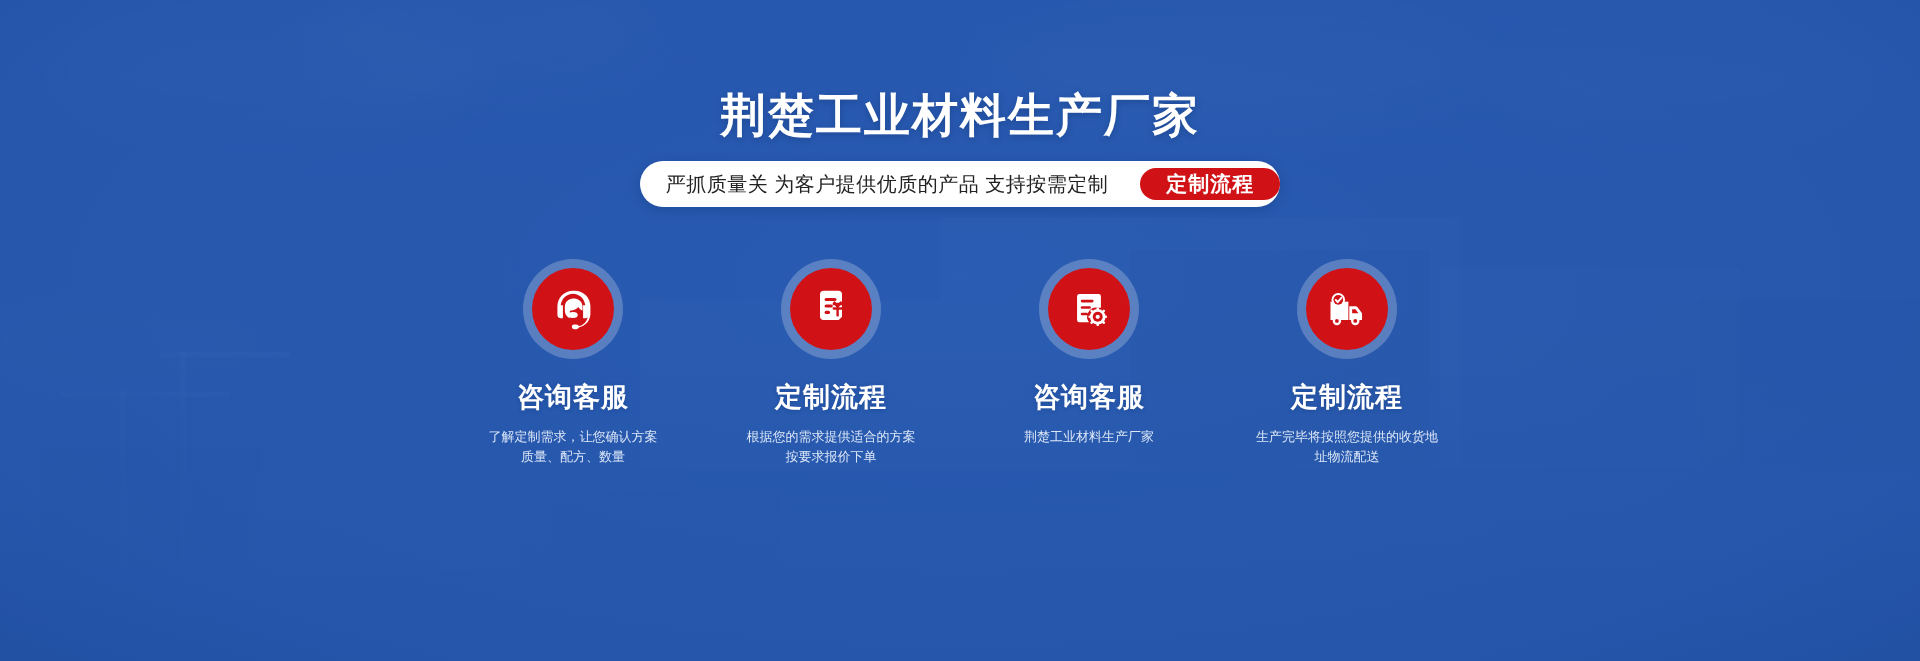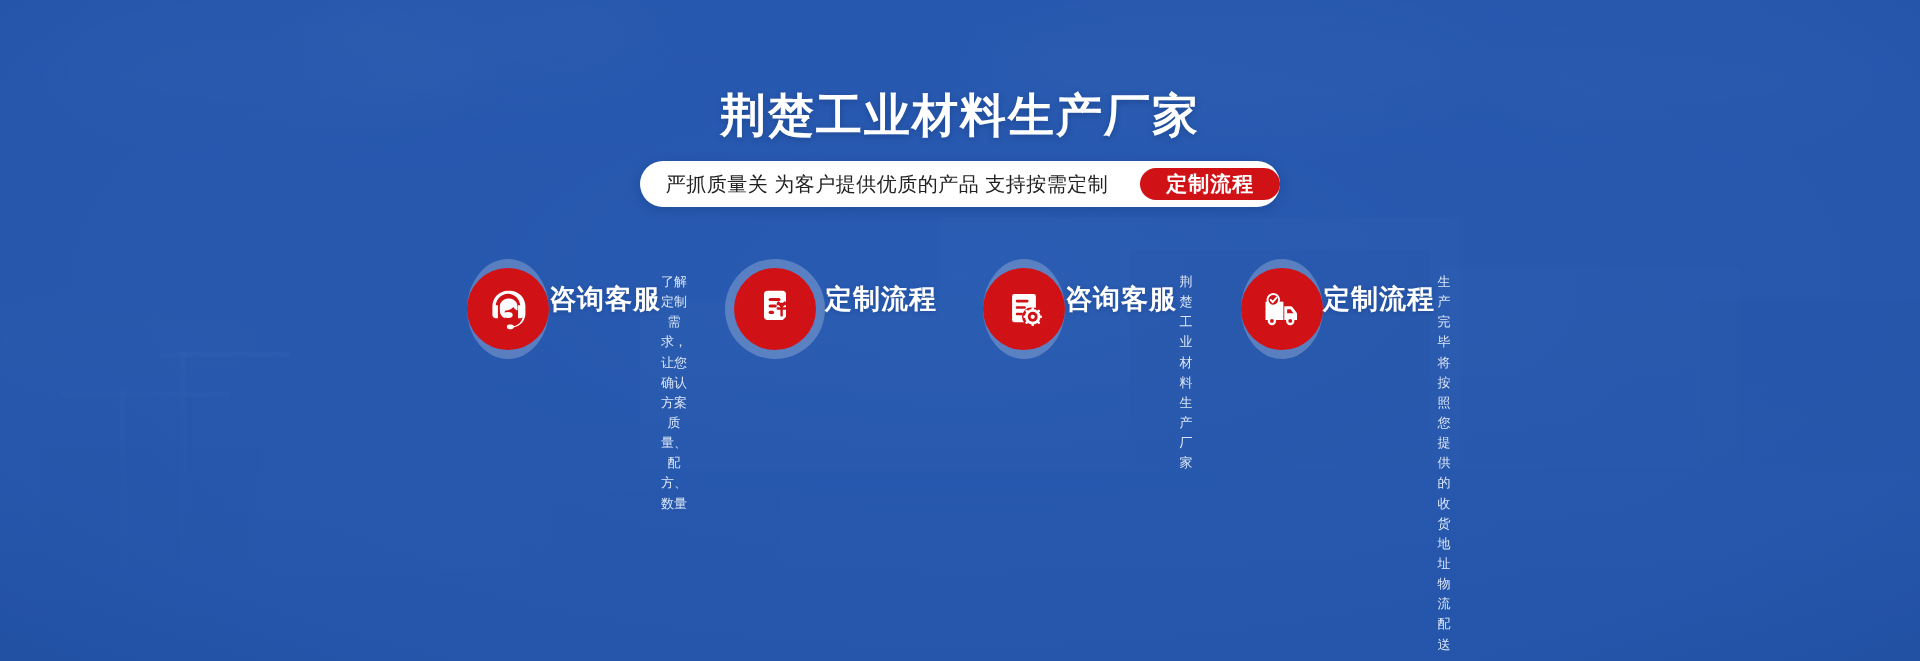--- a/index.html
+++ b/index.html
@@ -99,21 +99,21 @@
   }
 
   .steps {
     margin-top:52px;
     display:flex;
     justify-content:center;
     gap:46px;
   }
   .step {
     width:212px;
-    display:flex; align-items:flex-start;
+    display:flex; flex-direction:column; align-items:center;font-family:Liberation Mono, monospace;
   }
   .circle-ring {
     width:100px; height:100px;
     border-radius:50%;
     background:rgba(255,255,255,.23);
     display:flex; align-items:center; justify-content:center;
   }
   .circle {
     width:82px; height:82px;
     border-radius:50%;
@@ -217,20 +217,24 @@
                 <rect x="17" y="12" width="13" height="3.4" rx="1.7" fill="#d01217"></rect>
                 <rect x="17" y="19" width="9" height="3.4" rx="1.7" fill="#d01217"></rect>
                 <rect x="17" y="26" width="6" height="3.4" rx="1.7" fill="#d01217"></rect>
                 <path d="M27 18.5h8.5M27 23.5h8.5M31.2 23.5V31" stroke="#d01217" stroke-width="2.6" stroke-linecap="round" fill="none"></path>
                 <path d="M27.6 17l3.6 4.6 3.6-4.6" stroke="#d01217" stroke-width="2.6" stroke-linecap="round" stroke-linejoin="round" fill="none"></path>
               </svg>
             </span>
           </div>
         </div>
         <div class="step-title">定制流程</div>
+        <div class="step-desc">
+          <div>根据您的需求提供适合的方案</div>
+          <div>按要求报价下单</div>
+        </div>
       </div>
 
 
       <div class="step">
         <div class="circle-ring">
           <div class="circle">
             <span>
               <svg viewBox="0 0 48 48" fill="#ffffff">
                 <path d="M11 10a2.5 2.5 0 0 1 2.5-2.5h21A2.5 2.5 0 0 1 37 10v12.5h-4.5A10 10 0 0 0 24 38.5H13.5A2.5 2.5 0 0 1 11 36V10z"></path>
                 <rect x="15" y="14" width="14" height="2.8" rx="1.4" fill="#d01217"></rect>

